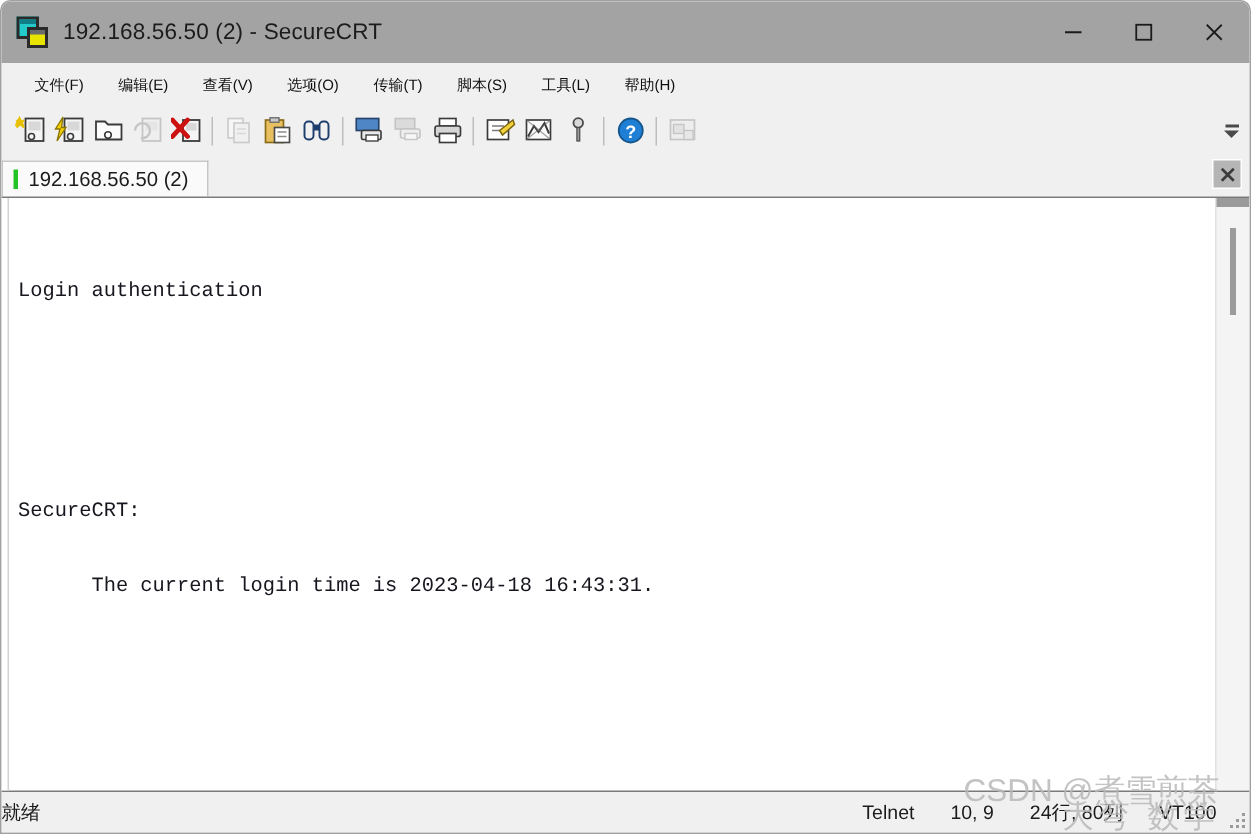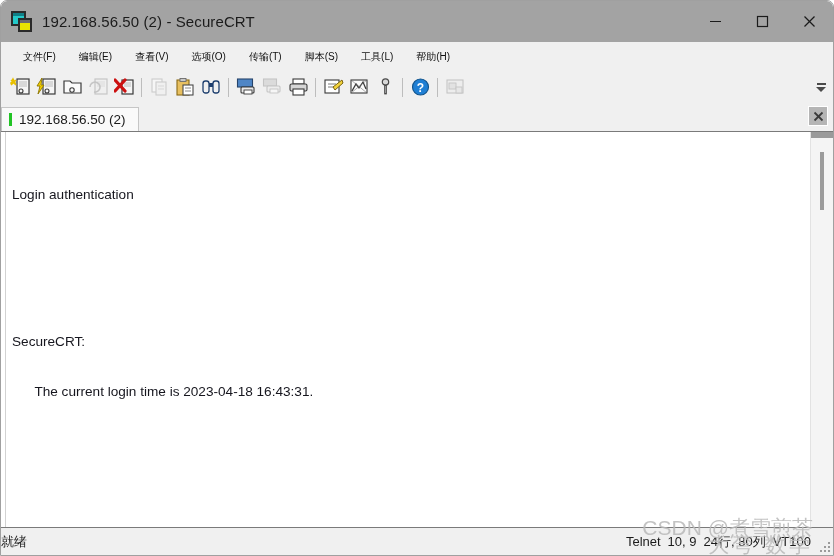--- a/index.html
+++ b/index.html
@@ -225,21 +225,21 @@
   }
   #terminal-left-rail {
     width: 4px;
     background: #ffffff;
     border-right: 1px solid #d2d2d2;
     flex: 0 0 auto;
   }
   #terminal-screen {
     flex: 1 1 auto;
     padding: 22px 0 0 6px;
-    font-family: Liberation Sans, sans-serif;
+    font-family: Liberation Mono, monospace;
     font-size: 13.6px;
     line-height: 16.4px;
     color: #16161e;
     white-space: pre;
     overflow: hidden;
     position: relative;
     cursor: text;
   }
   #terminal-screen .term-line { min-height: 16.4px; }
 
@@ -284,21 +284,21 @@
     white-space: nowrap;
   }
   #status-right {
     margin-left: auto;
     display: flex;
     align-items: center;
     padding-right: 22px;
   }
   #status-right .status-cell {
     white-space: nowrap;
-    margin-left: 7px;
+    margin-left: 24px;
   }
   #status-grip {
     position: absolute;
     right: 3px;
     bottom: 3px;
     width: 12px;
     height: 12px;
   }
   #status-grip i {
     position: absolute;

